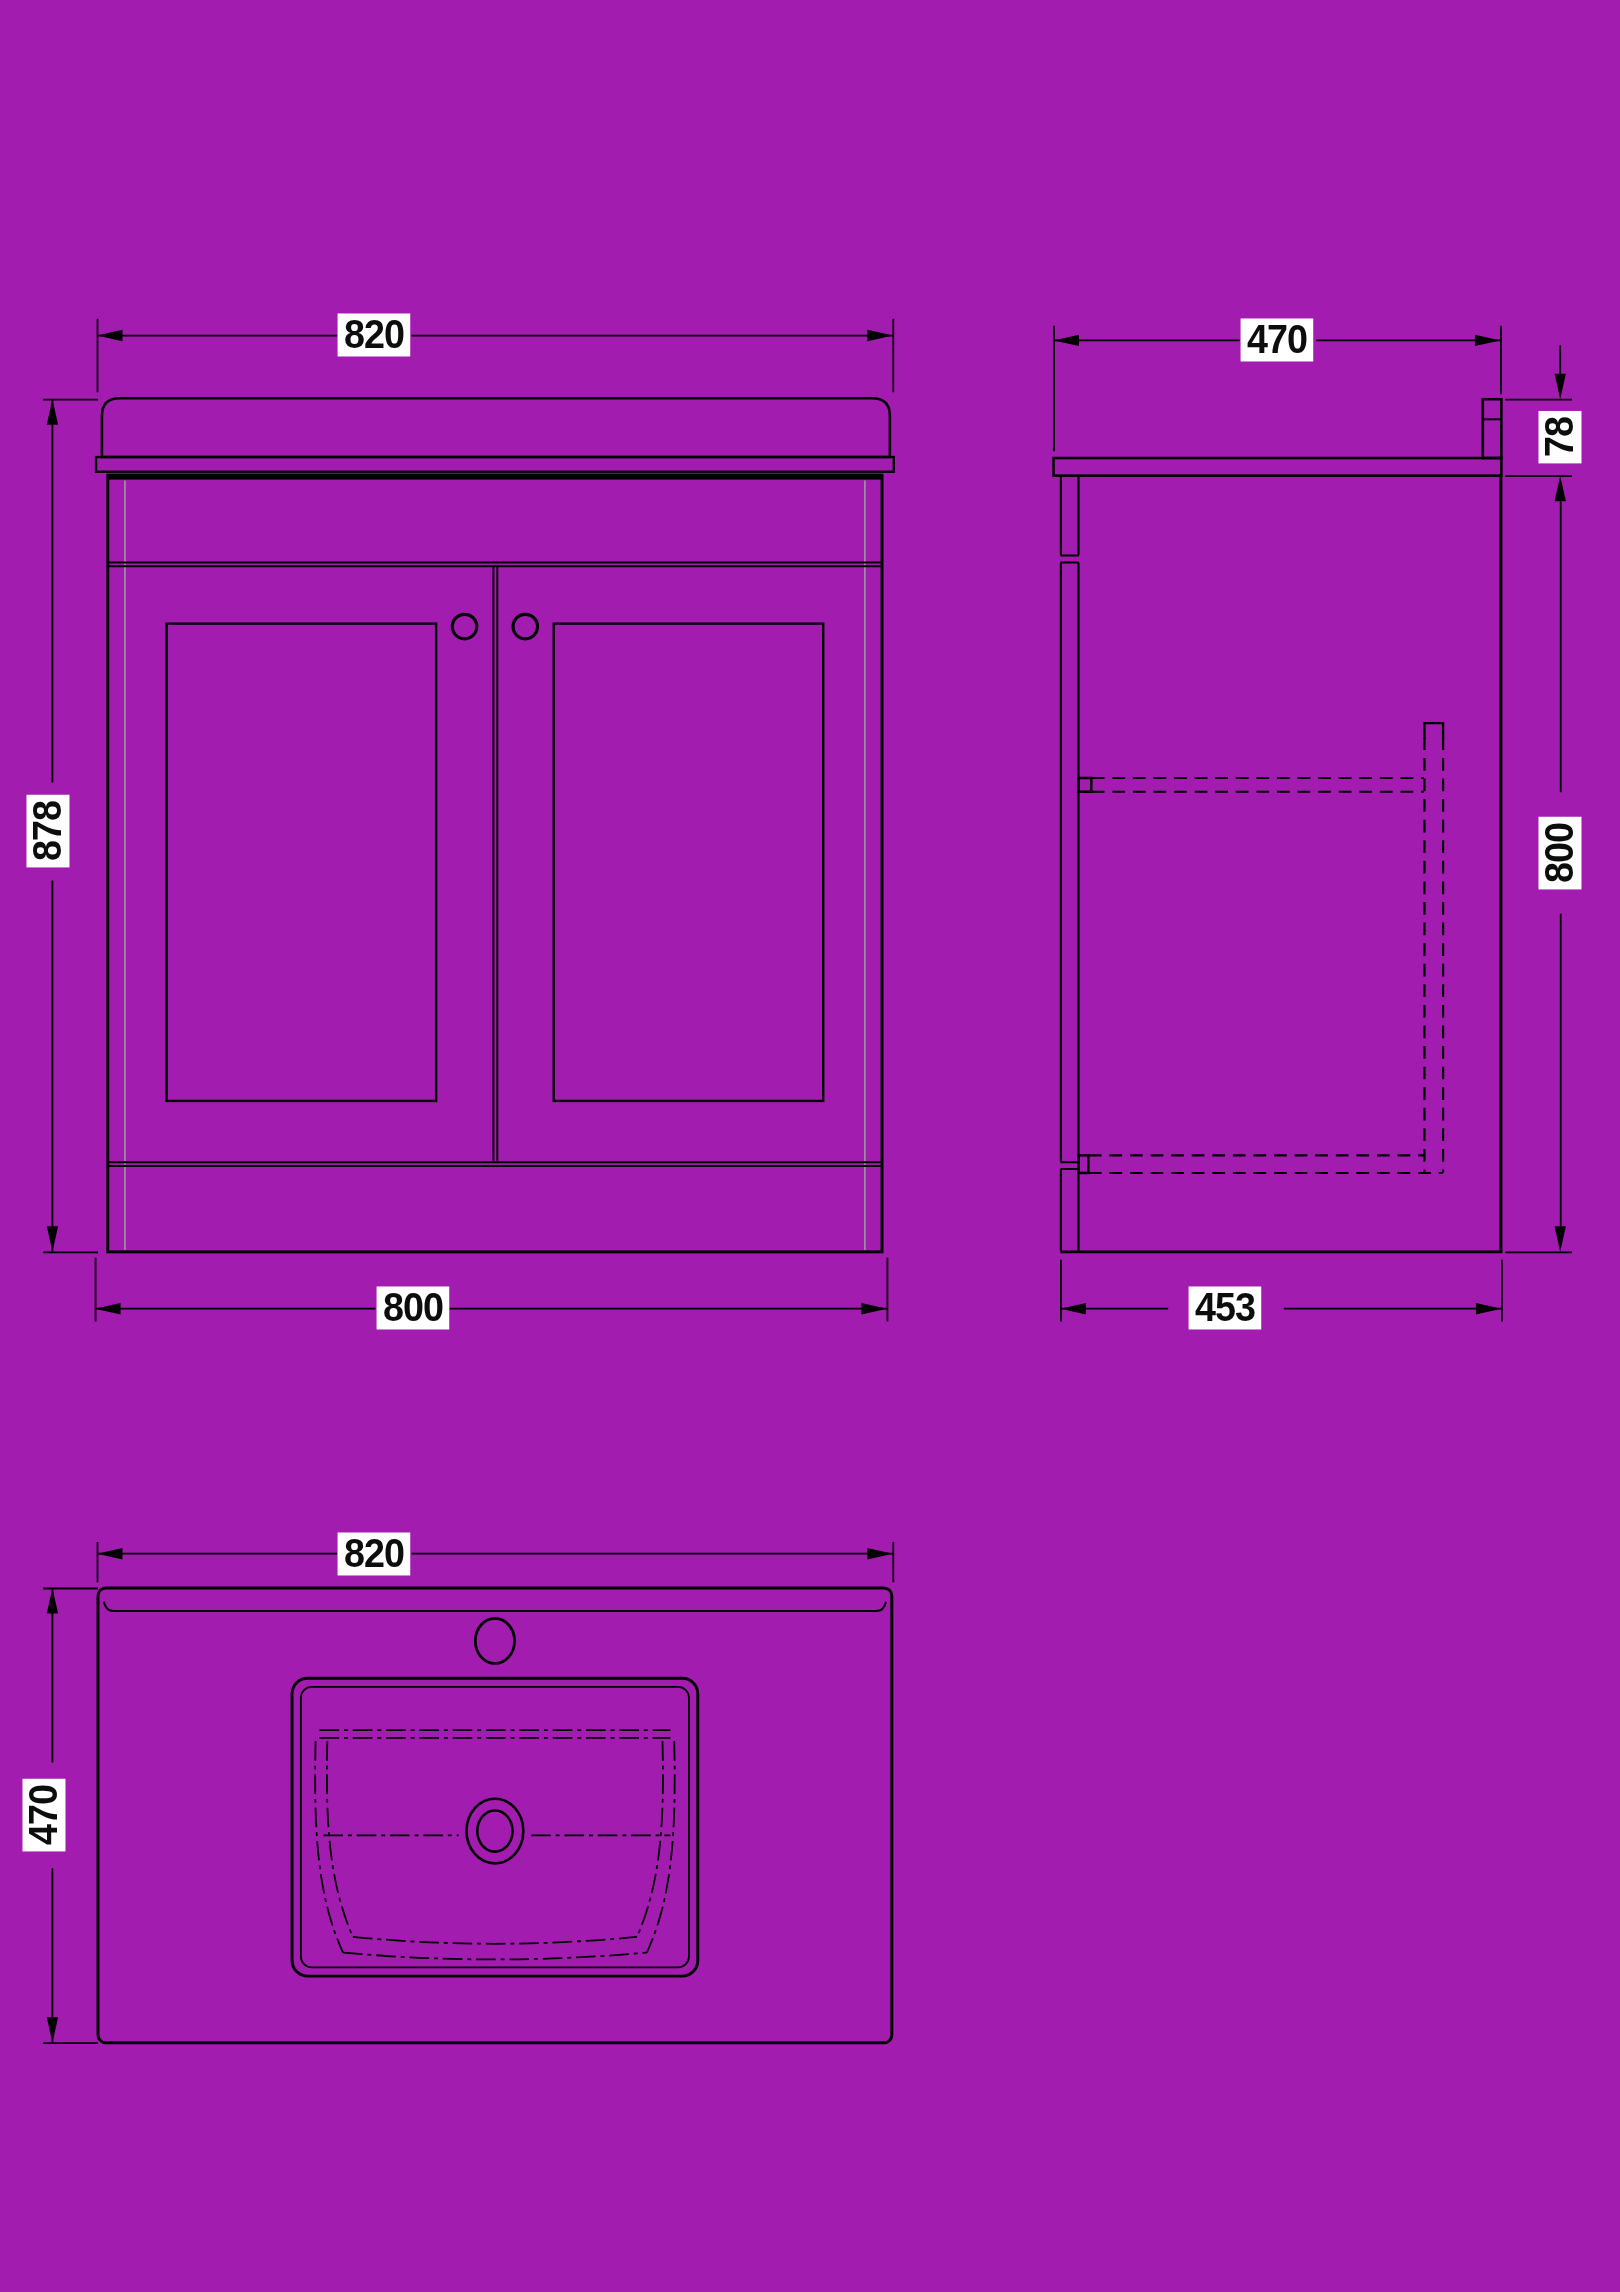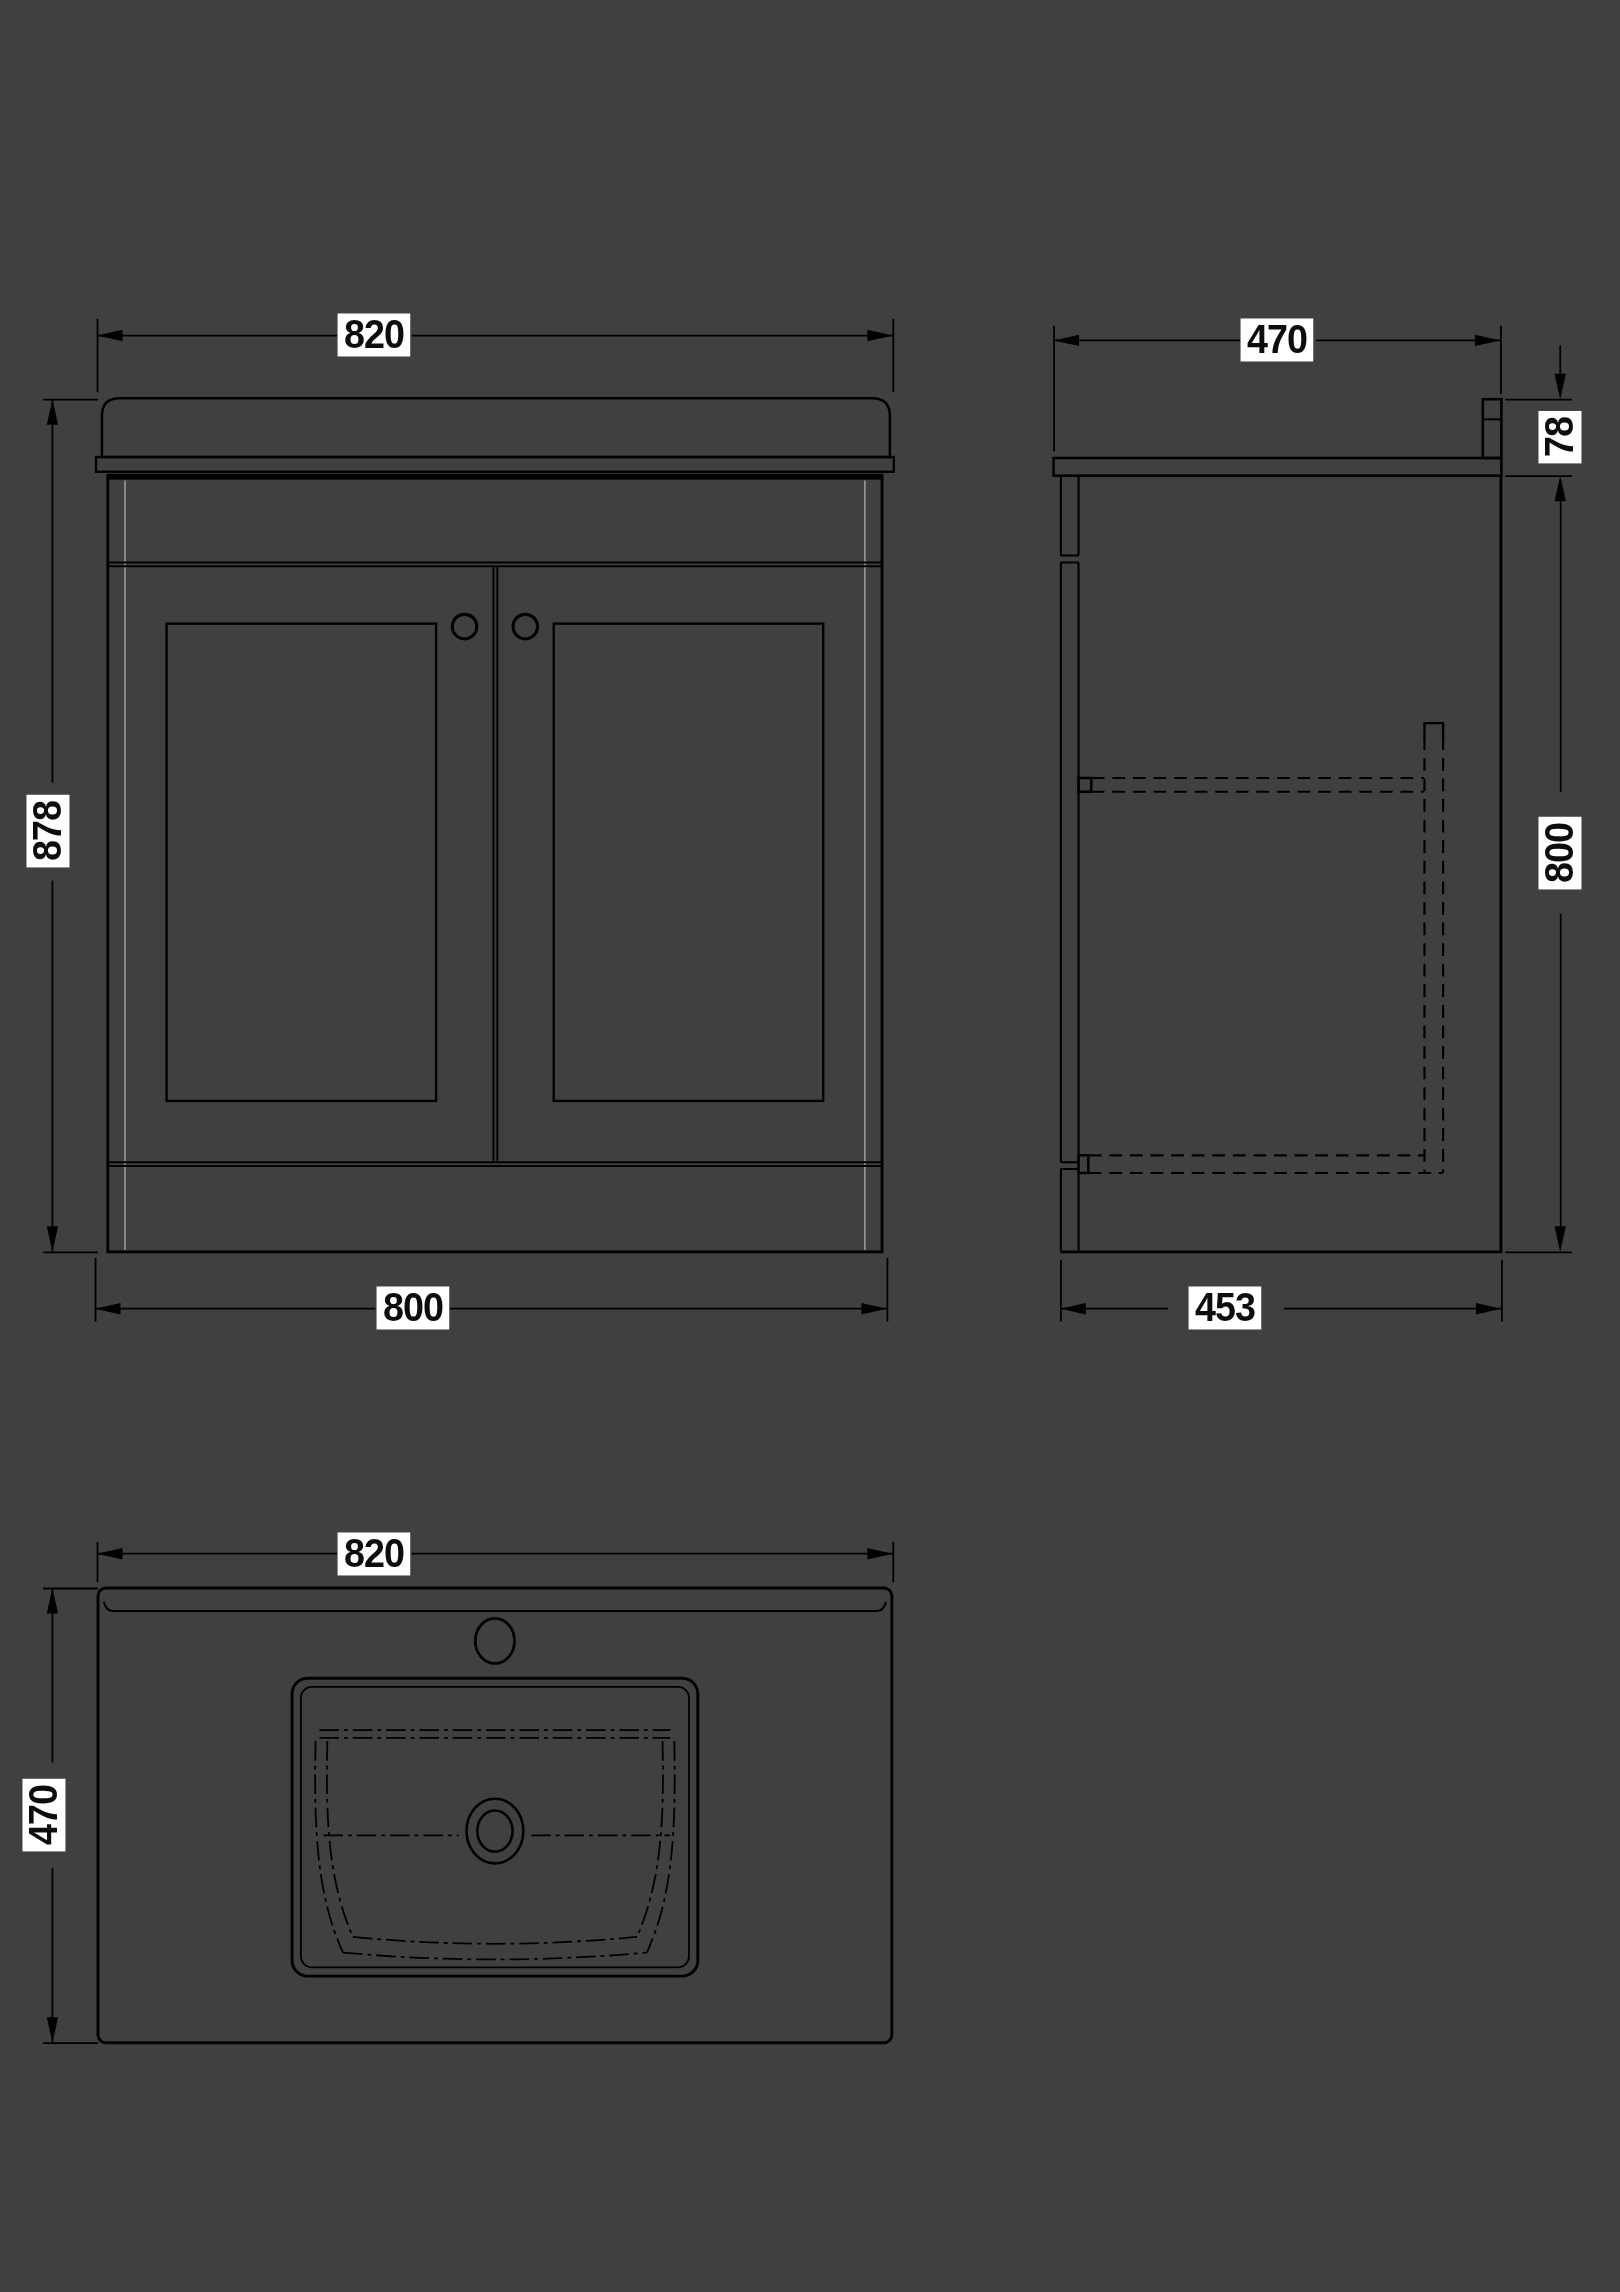--- a/index.html
+++ b/index.html
@@ -1,19 +1,19 @@
 <!DOCTYPE html>
 <html><head>
 <meta charset="utf-8">
 <style>
   html,body{margin:0;padding:0;background:#ffffff;}
   #canvas{
     position:relative;
     width:1620px;height:2293px;
-    background:#404040;
+    background:#a21caf;
     font-family:"Liberation Sans","DejaVu Sans",sans-serif;
     overflow:hidden;
   }
   #drawing{position:absolute;left:0;top:0;}
   .dim-label{
     position:absolute;
     transform:translate(-50%,-50%) scaleX(.92);
     font-size:41px;
     font-weight:bold;
     letter-spacing:-1px;

